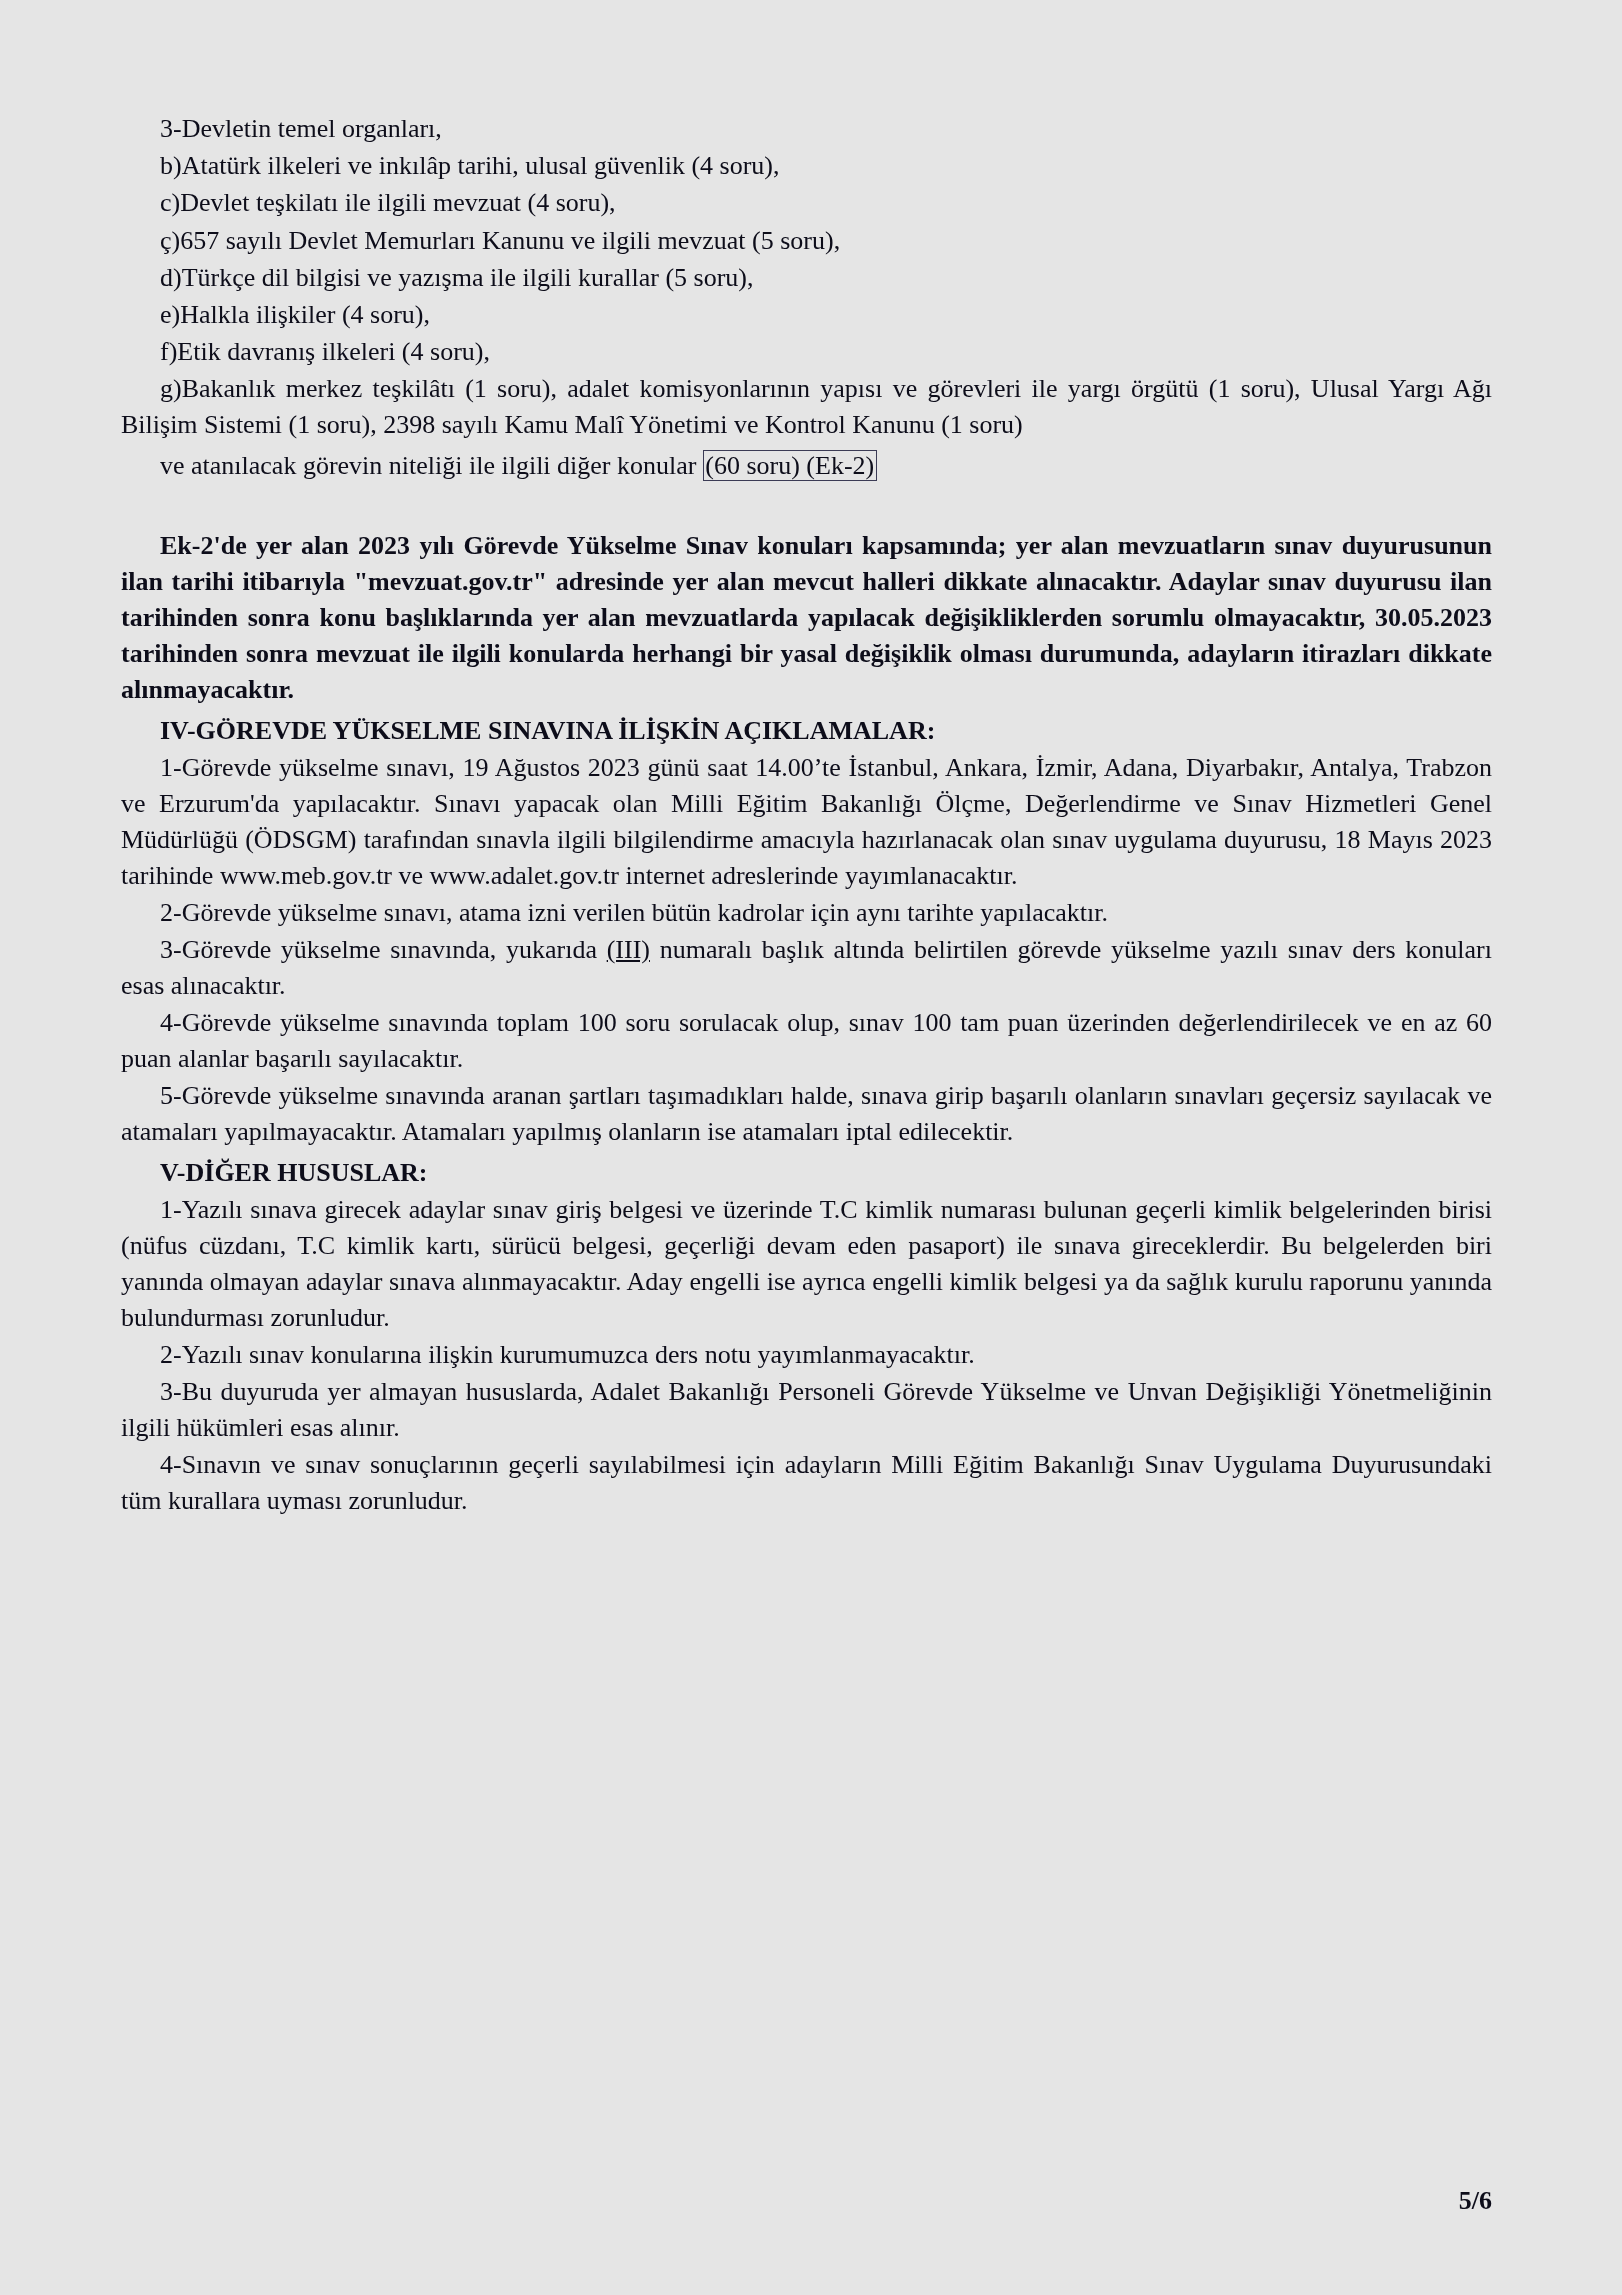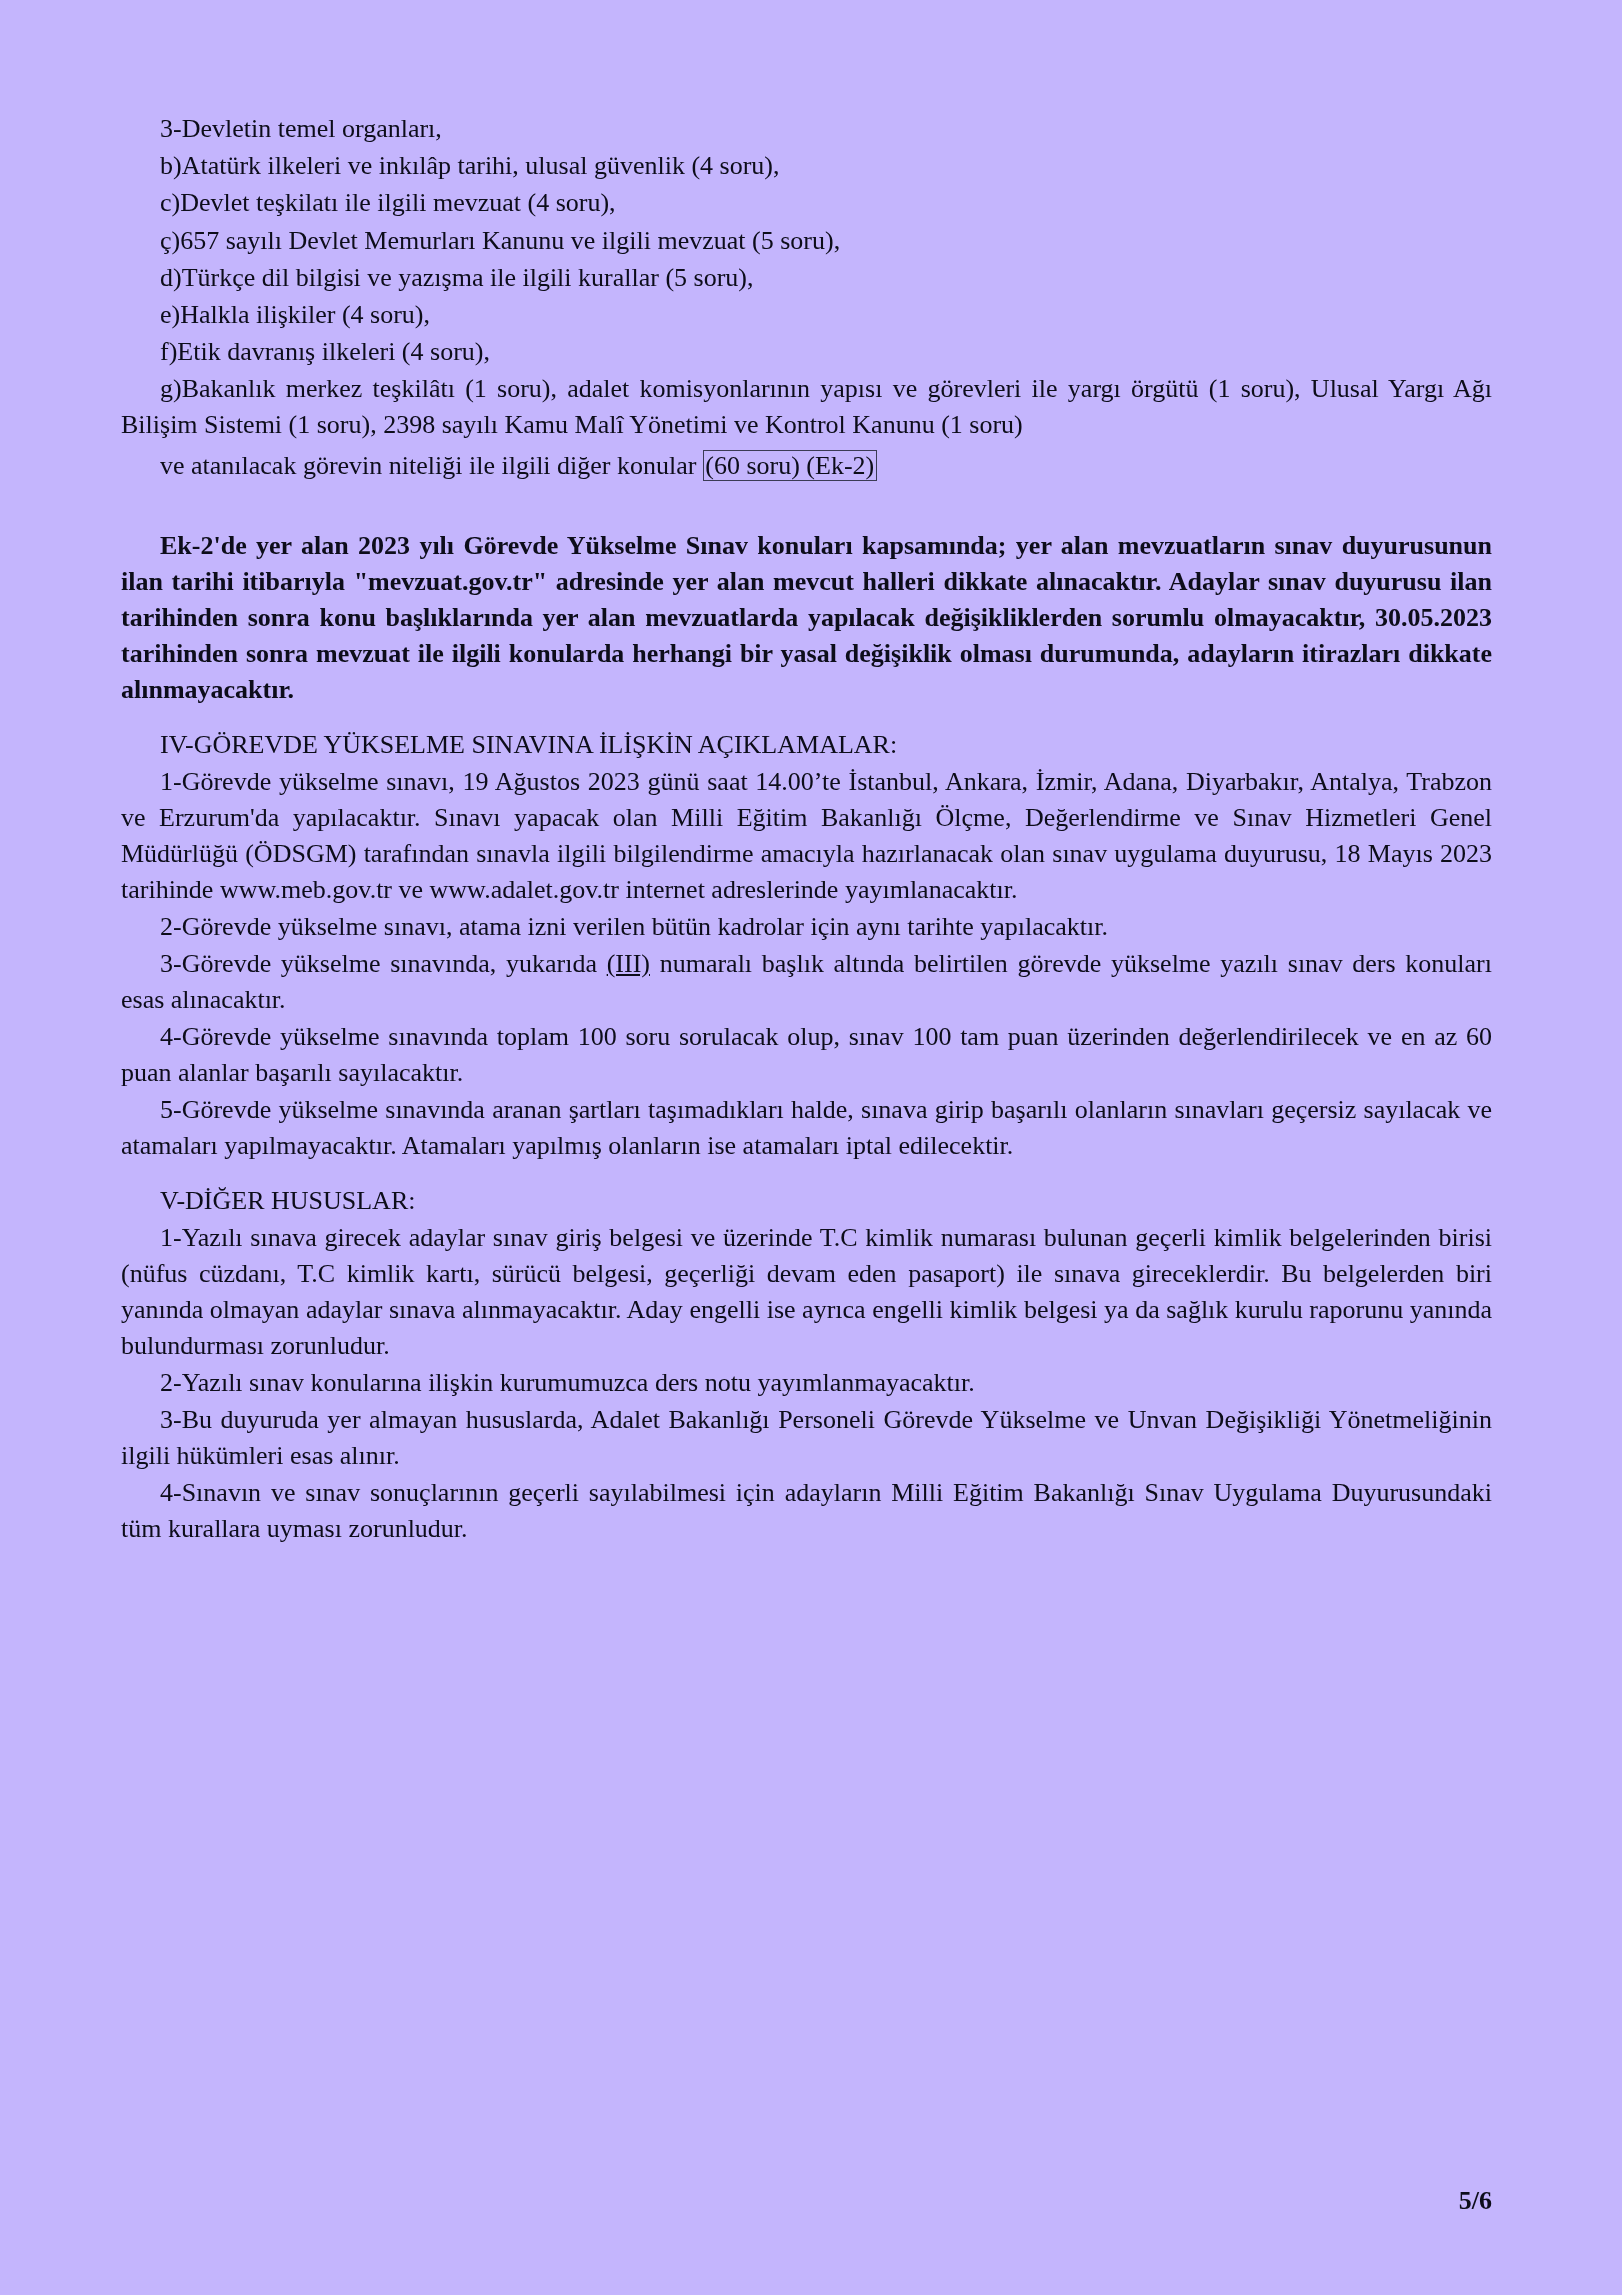--- a/index.html
+++ b/index.html
@@ -3,21 +3,21 @@
 <meta charset="utf-8">
 <style>
   html, body {
     margin: 0;
     padding: 0;
     background: #ffffff;
   }
   .page {
     width: 1623px;
     height: 2295px;
-    background: #c4b5fd;
+    background: #e5e5e5;
     position: relative;
     box-sizing: border-box;
     padding: 111px 131px 79px 121px;
     font-family: "Liberation Serif", "DejaVu Serif", serif;
     color: #0d0d1a;
   }
   .body-text {
     font-size: 26px;
     line-height: 1.38;
     text-align: justify;
@@ -26,23 +26,23 @@
   p {
     margin: 0 0 1.3px 0;
   }
   .indent {
     text-indent: 39px;
   }
   .bold {
     font-weight: normal;
   }
   .heading {
-    font-weight: normal;
+    font-weight: bold;
     text-indent: 39px;
-    margin-top: 14px;
+    margin-top: 0;
     margin-bottom: 1.3px;
   }
   .blockbold {
     font-weight: bold;
     text-indent: 39px;
     text-align: justify;
     margin-top: 39px;
   }
   .boxed {
     border: 0.7px solid #3b3b55;

